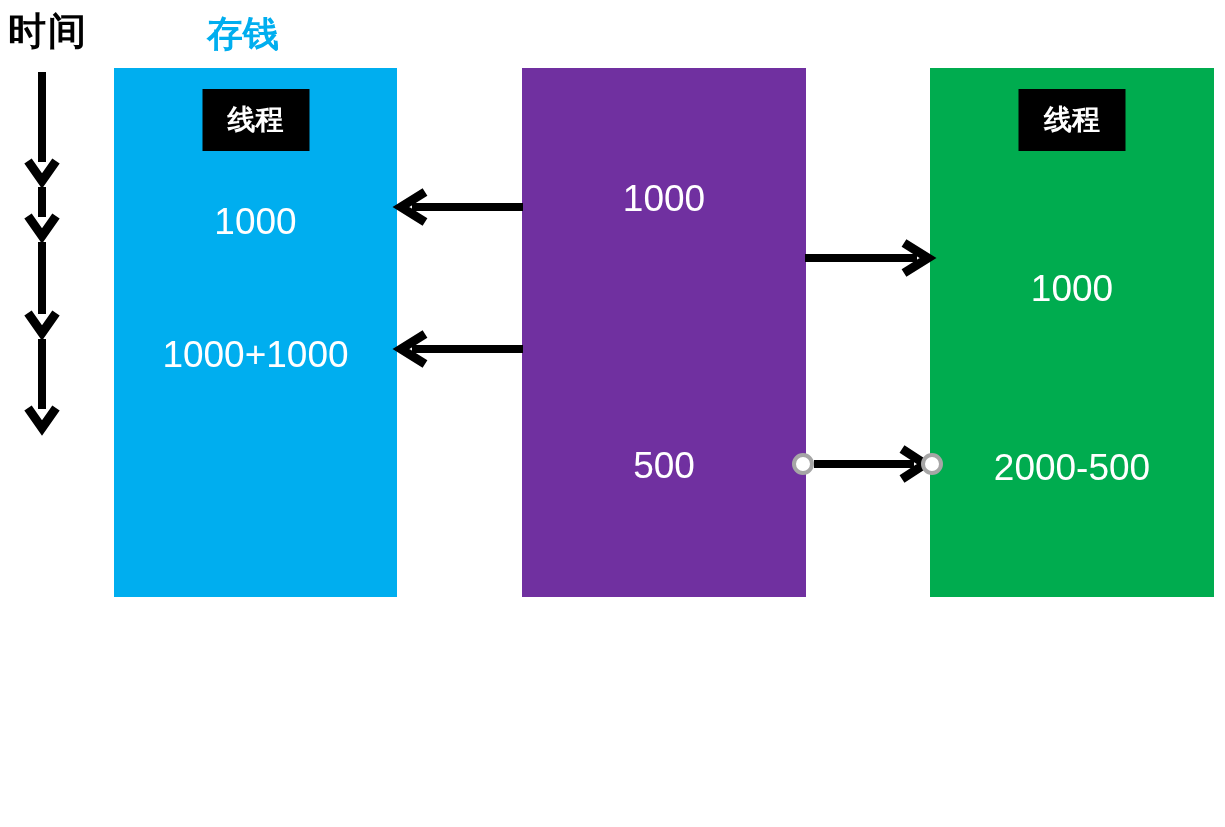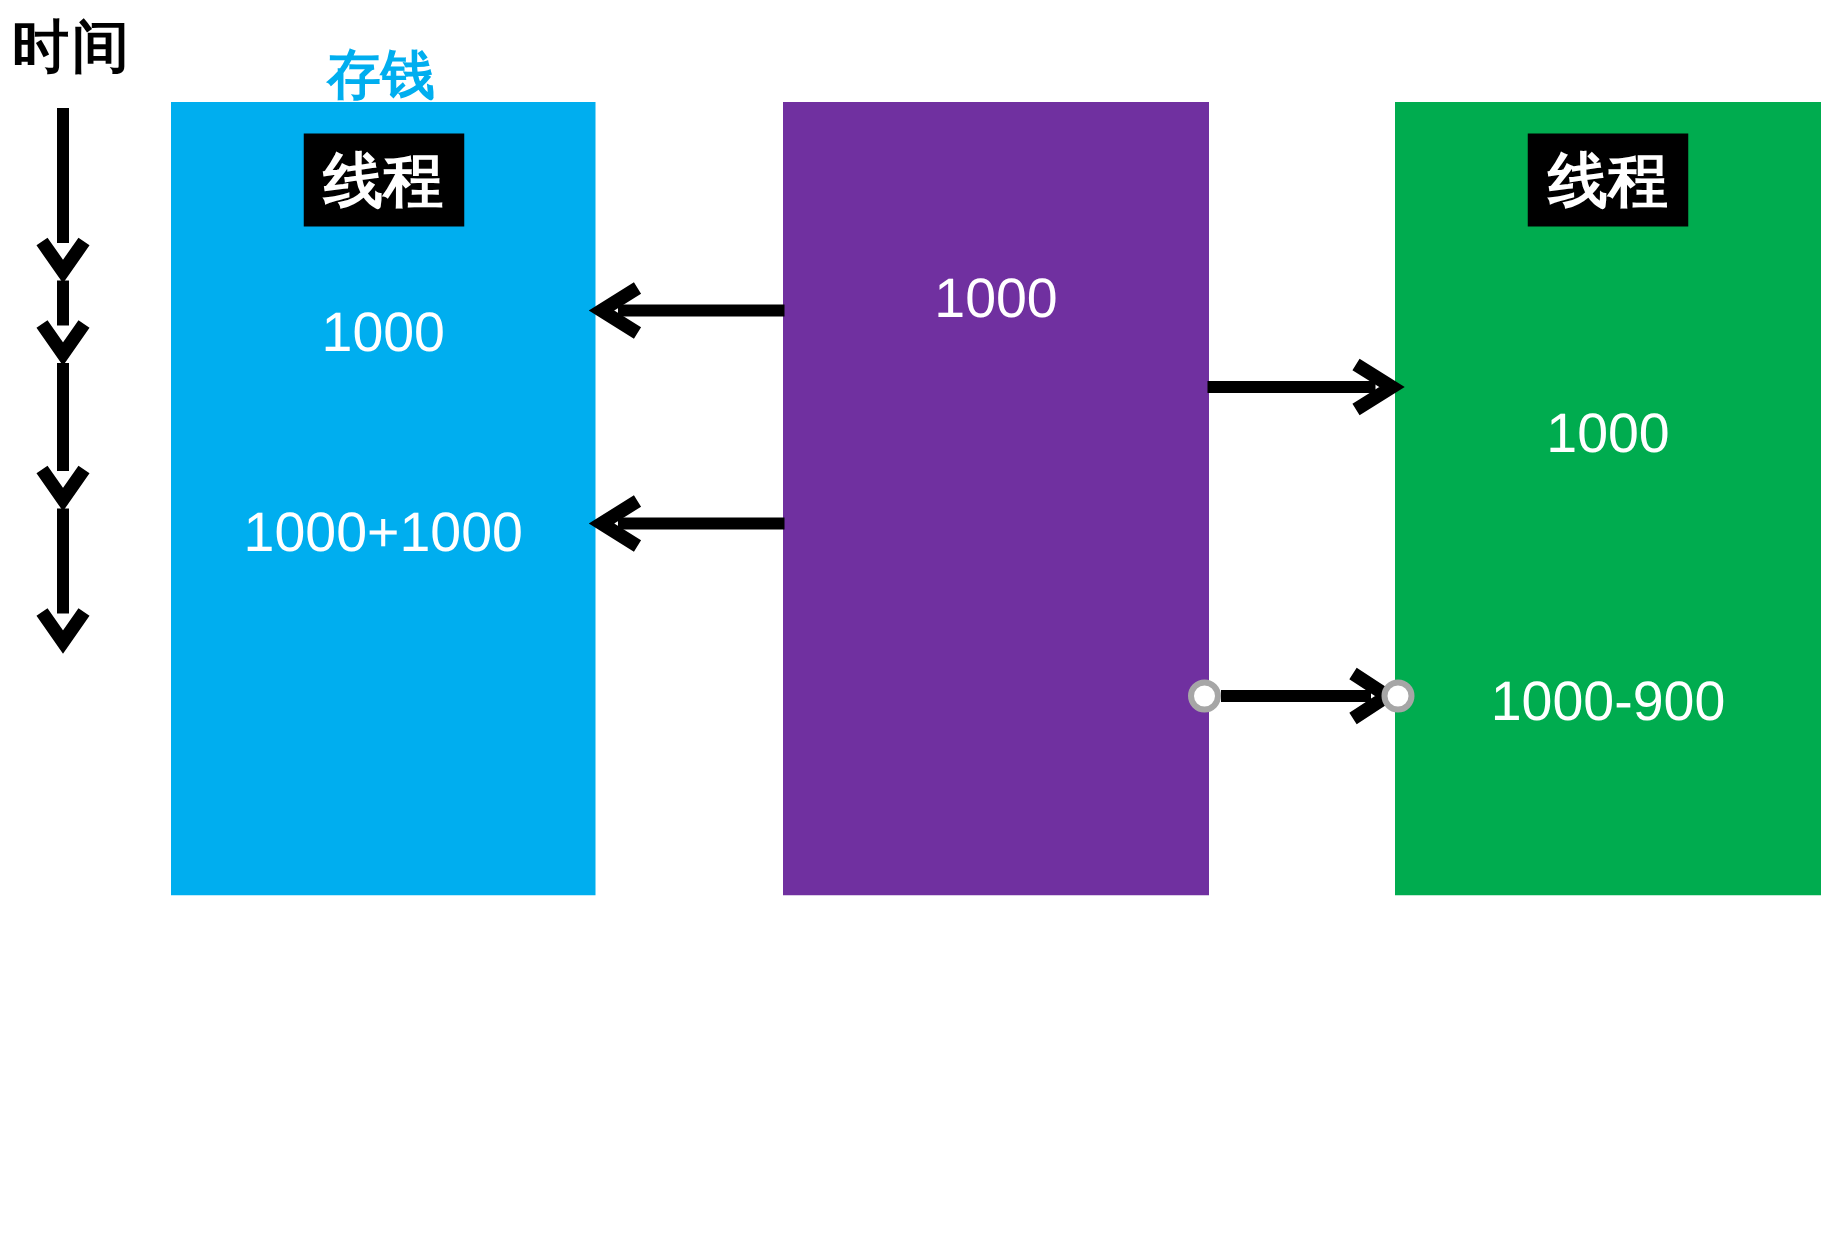--- a/index.html
+++ b/index.html
@@ -29,21 +29,21 @@
   }
   .col-title {
     position: absolute;
     top: 10px;
     width: 284px;
     text-align: center;
     font-size: 36px;
     font-weight: 700;
     white-space: nowrap;
   }
-  .deposit-title  { left: 112px; color: var(--deposit-title, #00AEEF); margin-top: 16px; }
+  .deposit-title  { left: 101px; color: var(--deposit-title, #00AEEF); }
   .withdraw-title { left: 930px; color: var(--withdraw-title, #00A94F); }
 
   
   .column {
     position: absolute;
     top: 68px;
     height: 753px;
   }
   .column.deposit  { left: 114px; width: 283px; background: var(--deposit-fill, #00AEEF); }
   .column.balance  { left: 522px; width: 284px; background: var(--balance-fill, #7030A0); }
@@ -51,21 +51,21 @@
 
   .header-box {
     position: absolute;
     top: 21px;
     left: 50%;
     transform: translateX(-50%);
     width: 107px;
     height: 62px;
     background: var(--header-box-bg, #000);
     color: var(--header-box-text, #fff);
-    font-size: 40px;
+    font-size: 28px;
     font-weight: 700;
     display: flex;
     align-items: center;
     justify-content: center;
     white-space: nowrap;
   }
 
   .value {
     position: absolute;
     left: 0;
@@ -120,26 +120,27 @@
   <div class="col-title deposit-title">存钱</div>
 
   <div class="column deposit">
     <div class="header-box">线程</div>
     <div class="value v-dep-0">1000</div>
     <div class="value v-dep-1">1000+1000</div>
   </div>
 
   <div class="column balance">
     <div class="value v-bal-0">1000</div>
+    <div class="value v-bal-2">500</div>
   </div>
 
   <div class="column withdraw">
     <div class="header-box">线程</div>
     <div class="value v-wd-0">1000</div>
-    <div class="value v-wd-1">1000-900</div>
+    <div class="value v-wd-1">2000-500</div>
   </div>
 
   <svg class="arrows" viewBox="0 0 1225 827" xmlns="http://www.w3.org/2000/svg">
 
     <g>
       <path class="shaft" d="M42 72 V 162"></path>
       <path class="head" d="M28 161 L42 181 L56 161"></path>
     </g>
     <g>
       <path class="shaft" d="M42 187 V 217"></path>

